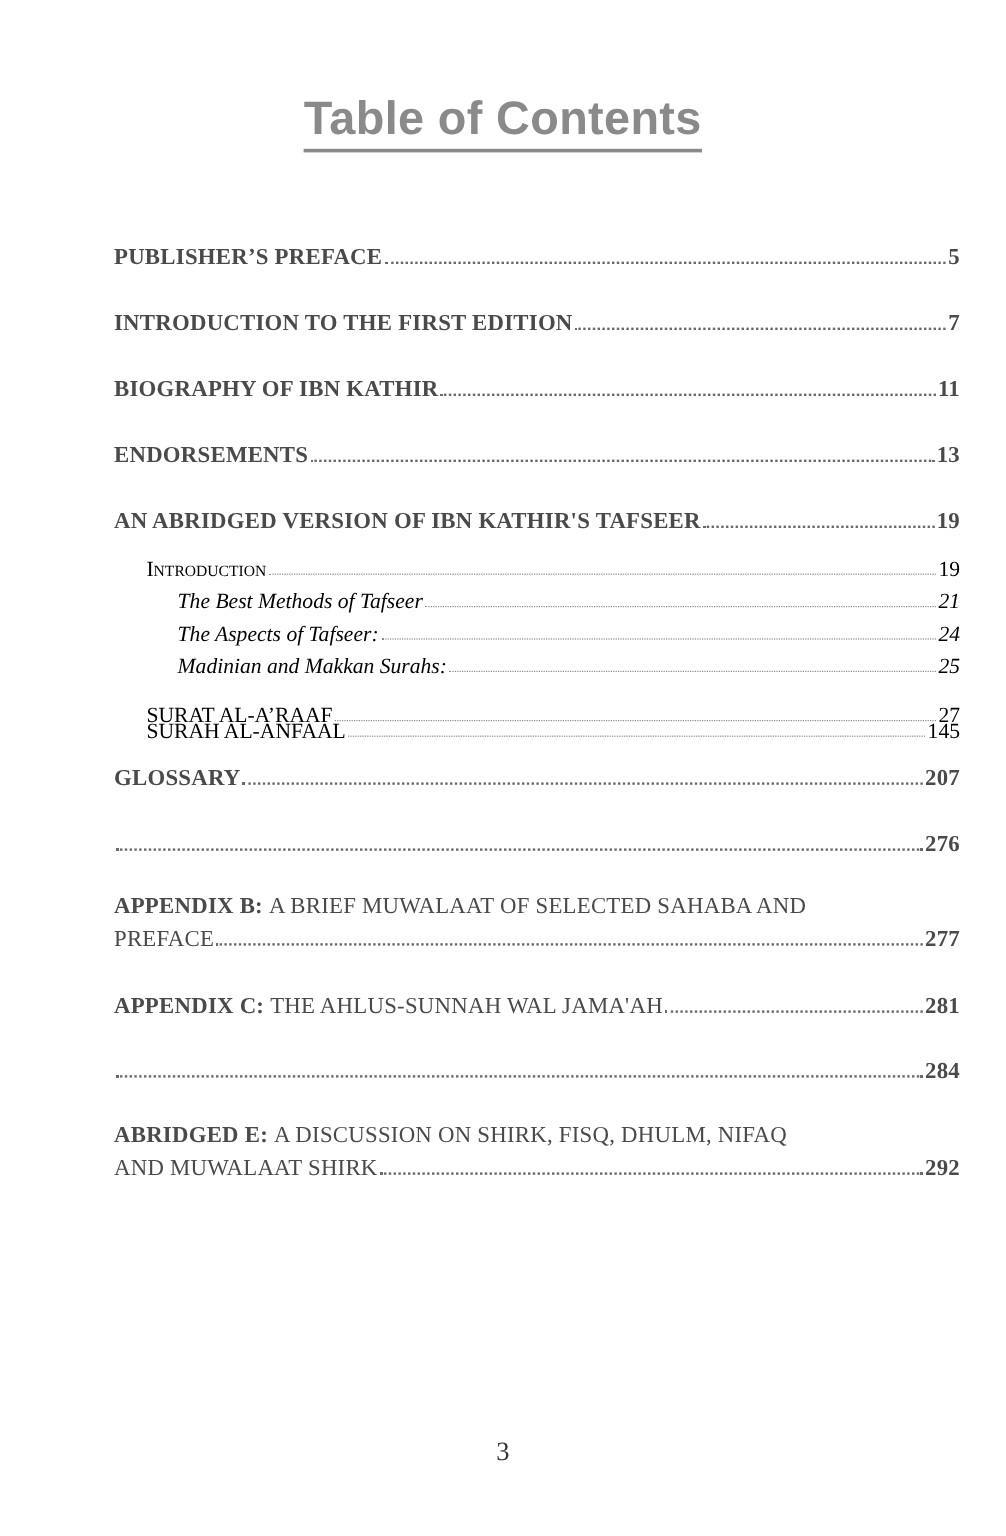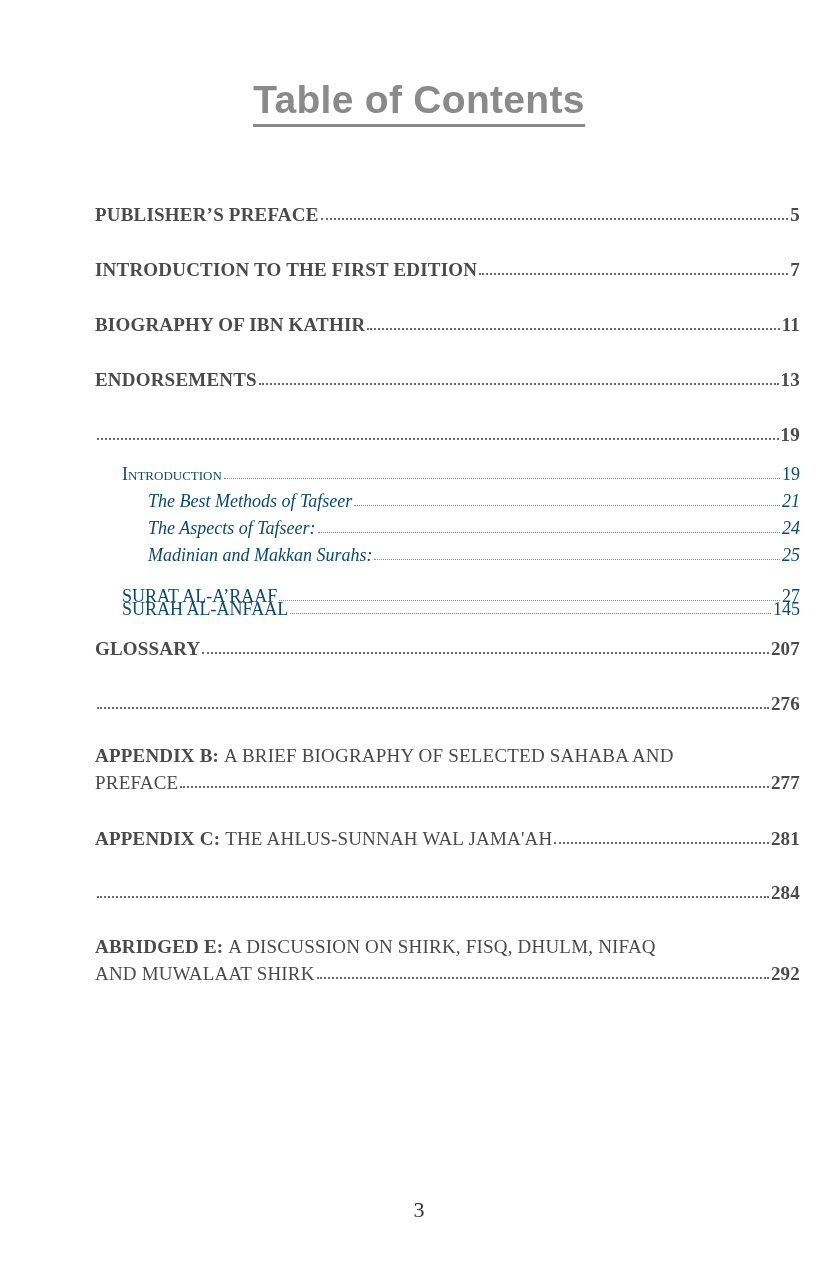--- a/index.html
+++ b/index.html
@@ -23,21 +23,21 @@
   }
   .row .label { flex: 0 0 auto; }
   .row .dots {
     flex: 1 1 auto; overflow: hidden; margin: 0 2px;
     border-bottom: 2px dotted #6a6a6a; height: 0; align-self: flex-end;
     position: relative; top: -4px;
   }
   .row .page { flex: 0 0 auto; }
   .main { font-size: 19px; font-weight: bold; color: #4a4a4a; letter-spacing: 0.2px; }
   .main .normal { font-weight: normal; }
-  .sub { font-size: 18px; font-weight: normal; color: #0c4a6e; }
+  .sub { font-size: 18px; font-weight: normal; color: #000000; }
   .sub .dots { border-bottom: 1.5px dotted #8a8a8a; top: -4px; }
   .smallcaps { font-variant: small-caps; font-size: 18px; }
   .ital { font-style: italic; }
   .wrap-first {
     position: absolute; left: 0; width: 705px; white-space: nowrap; line-height: 1;
   }
   .page-number {
     position: absolute; left: 0; right: 0; top: 1197px; text-align: center;
     font-family: "Liberation Serif", serif; font-size: 22px; color: #333;
   }
@@ -67,20 +67,21 @@
     <span class="page">11</span>
   </div>
 
   <div class="row main" style="top:370px">
     <span class="label">ENDORSEMENTS</span>
     <span class="dots"></span>
     <span class="page">13</span>
   </div>
 
   <div class="row main" style="top:425px">
+    <span class="label">AN ABRIDGED VERSION OF IBN KATHIR'S TAFSEER</span>
     <span class="dots"></span>
     <span class="page">19</span>
   </div>
 
   <div class="row sub" style="top:465px; left:27px; width:678px">
     <span class="label smallcaps">Introduction</span>
     <span class="dots"></span>
     <span class="page">19</span>
   </div>
 
@@ -119,21 +120,21 @@
     <span class="dots"></span>
     <span class="page">207</span>
   </div>
 
   <div class="row main" style="top:694px">
     <span class="dots"></span>
     <span class="page">276</span>
   </div>
 
   <div class="wrap-first main" style="top:746px">
-    <span>APPENDIX B:</span> <span class="normal">A BRIEF BIOGRAPHY OF SELECTED SAHABA AND</span>
+    <span>APPENDIX B:</span> <span class="normal">A BRIEF MUWALAAT OF SELECTED SAHABA AND</span>
   </div>
   <div class="row main" style="top:773px">
     <span class="label normal">PREFACE</span>
     <span class="dots"></span>
     <span class="page">277</span>
   </div>
 
   <div class="row main" style="top:829px">
     <span class="label"><span>APPENDIX C:</span> <span class="normal">THE AHLUS-SUNNAH WAL JAMA'AH</span></span>
     <span class="dots"></span>

